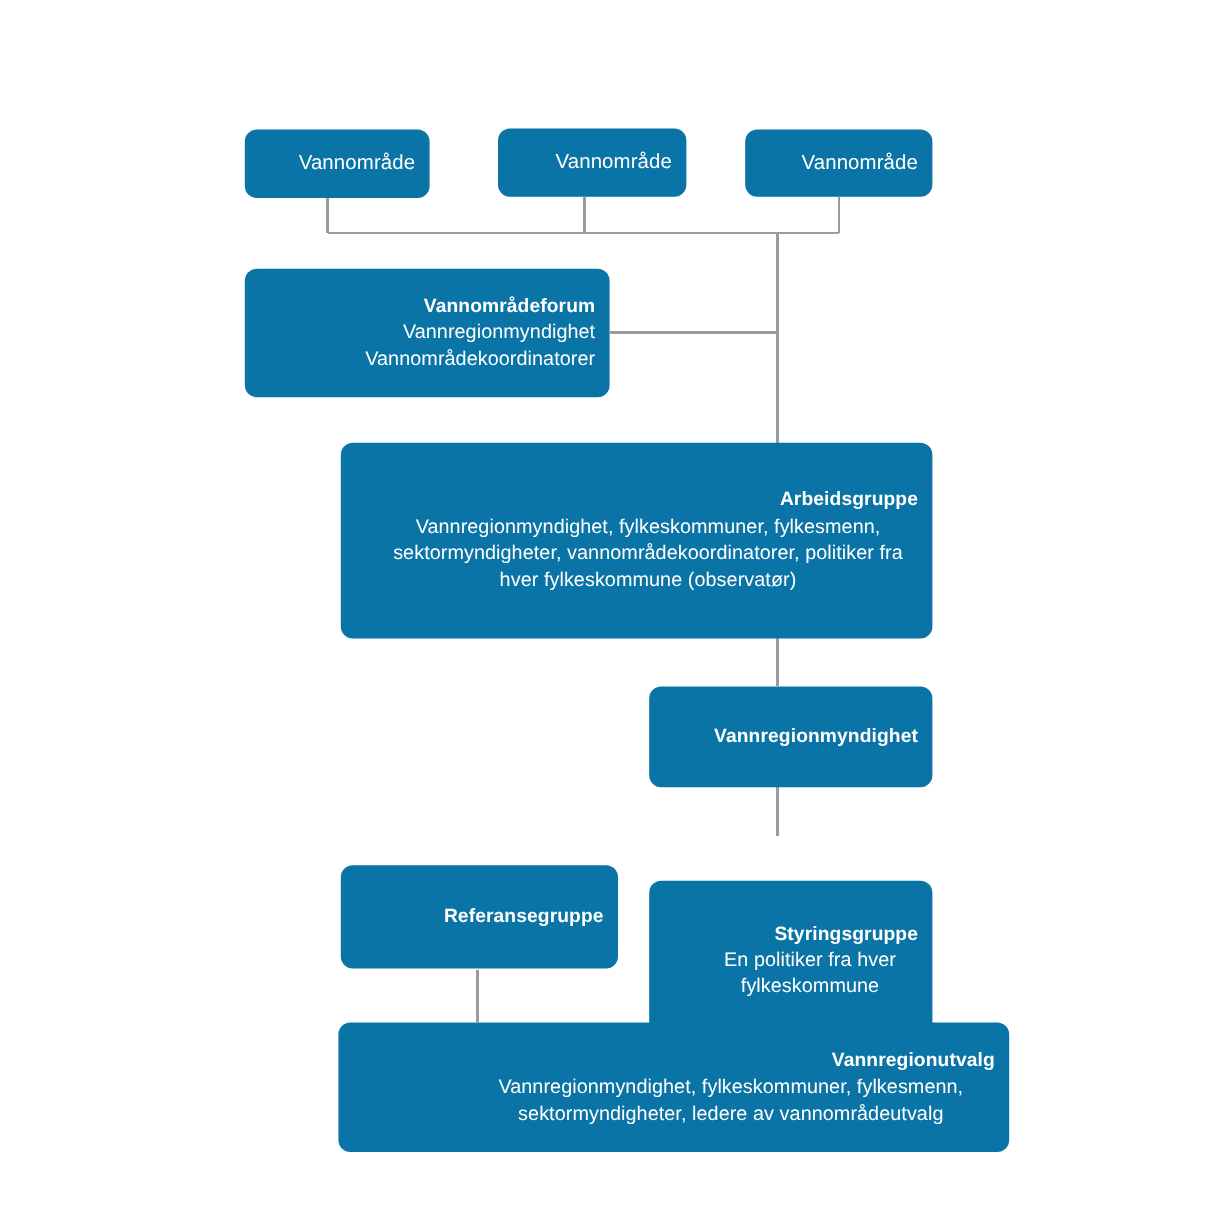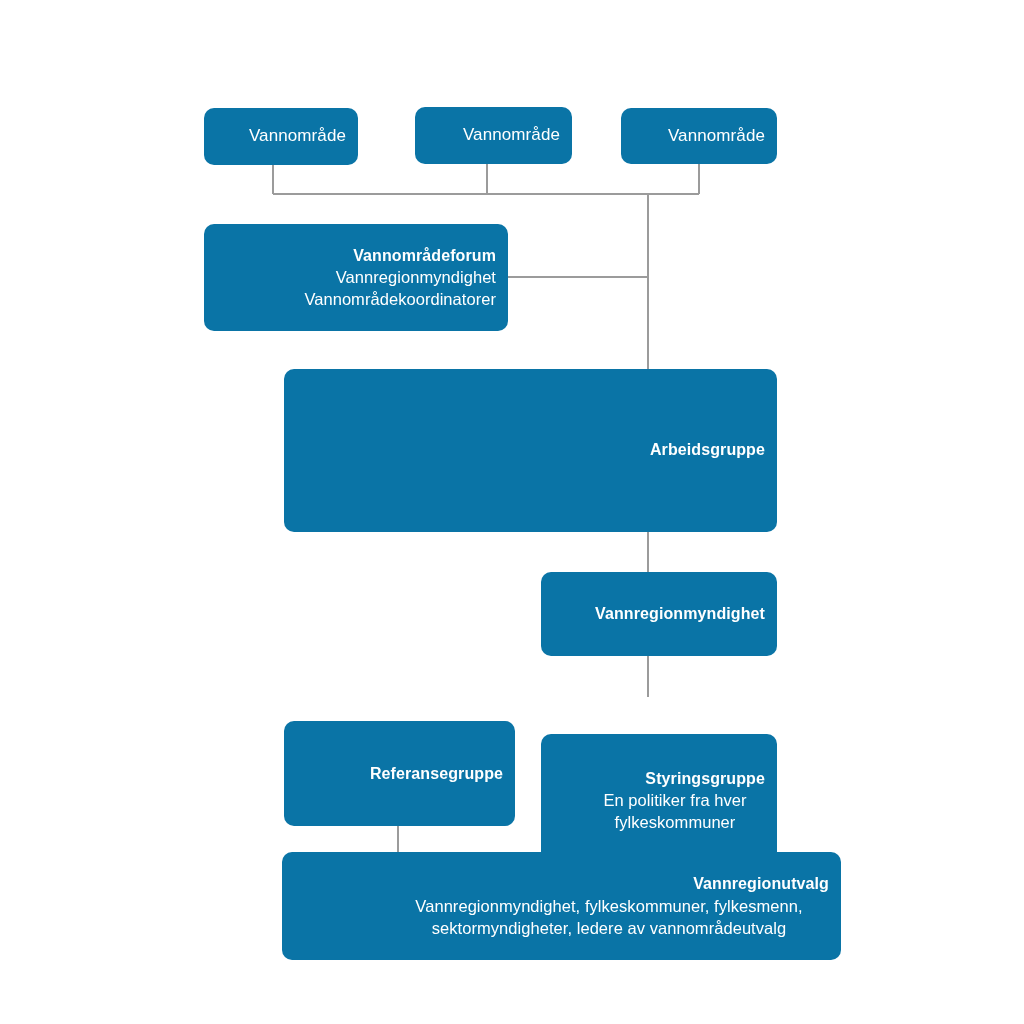--- a/index.html
+++ b/index.html
@@ -60,21 +60,21 @@
     font-weight: normal;
     font-size: 17px;
   }
   
   #node-vannomrade-1 { left: 204px; top: 108px; width: 154px; height: 57px; }
   #node-vannomrade-2 { left: 415px; top: 107px; width: 157px; height: 57px; }
   #node-vannomrade-3 { left: 621px; top: 108px; width: 156px; height: 56px; }
   #node-vannomradeforum { left: 204px; top: 224px; width: 304px; height: 107px; }
   #node-arbeidsgruppe { left: 284px; top: 369px; width: 493px; height: 163px; }
   #node-vannregionmyndighet { left: 541px; top: 572px; width: 236px; height: 84px; }
-  #node-referansegruppe { left: 284px; top: 721px; width: 231px; height: 105px; }
+  #node-referansegruppe { left: 284px; top: 721px; width: 231px; height: 86px; }
   #node-styringsgruppe { left: 541px; top: 734px; width: 236px; height: 134px; }
   #node-vannregionutvalg { left: 282px; top: 852px; width: 559px; height: 108px; }
 
   #node-arbeidsgruppe .subtitle { max-width: 450px; }
   #node-vannregionutvalg .subtitle { max-width: 440px; }
   #node-styringsgruppe .subtitle { max-width: 180px; }
   #node-vannomradeforum .title { margin-bottom: 1px; }
   #node-arbeidsgruppe .title { margin-bottom: 2px; }
   #node-vannregionutvalg .title { margin-bottom: 2px; }
   #node-styringsgruppe .title { margin-bottom: 1px; }
@@ -120,33 +120,34 @@
   </div>
 
   <div class="node" id="node-vannomradeforum">
     <p class="title">Vannområdeforum</p>
     <p class="subtitle">Vannregionmyndighet</p>
     <p class="subtitle">Vannområdekoordinatorer</p>
   </div>
 
   <div class="node" id="node-arbeidsgruppe">
     <p class="title">Arbeidsgruppe</p>
+    <p class="subtitle">Vannregionmyndighet, fylkeskommuner, fylkesmenn, sektormyndigheter, vannområdekoordinatorer, politiker fra hver fylkeskommune (observatør)</p>
   </div>
 
   <div class="node" id="node-vannregionmyndighet">
     <p class="title">Vannregionmyndighet</p>
   </div>
 
   <div class="node" id="node-referansegruppe">
     <p class="title">Referansegruppe</p>
   </div>
 
   <div class="node" id="node-styringsgruppe">
     <p class="title">Styringsgruppe</p>
-    <p class="subtitle">En politiker fra hver fylkeskommuner</p>
+    <p class="subtitle">En politiker fra hver fylkeskommune</p>
   </div>
 
   <div class="node" id="node-vannregionutvalg">
     <p class="title">Vannregionutvalg</p>
     <p class="subtitle">Vannregionmyndighet, fylkeskommuner, fylkesmenn, sektormyndigheter, ledere av vannområdeutvalg</p>
   </div>
 
 </div>
 
 </body></html>

